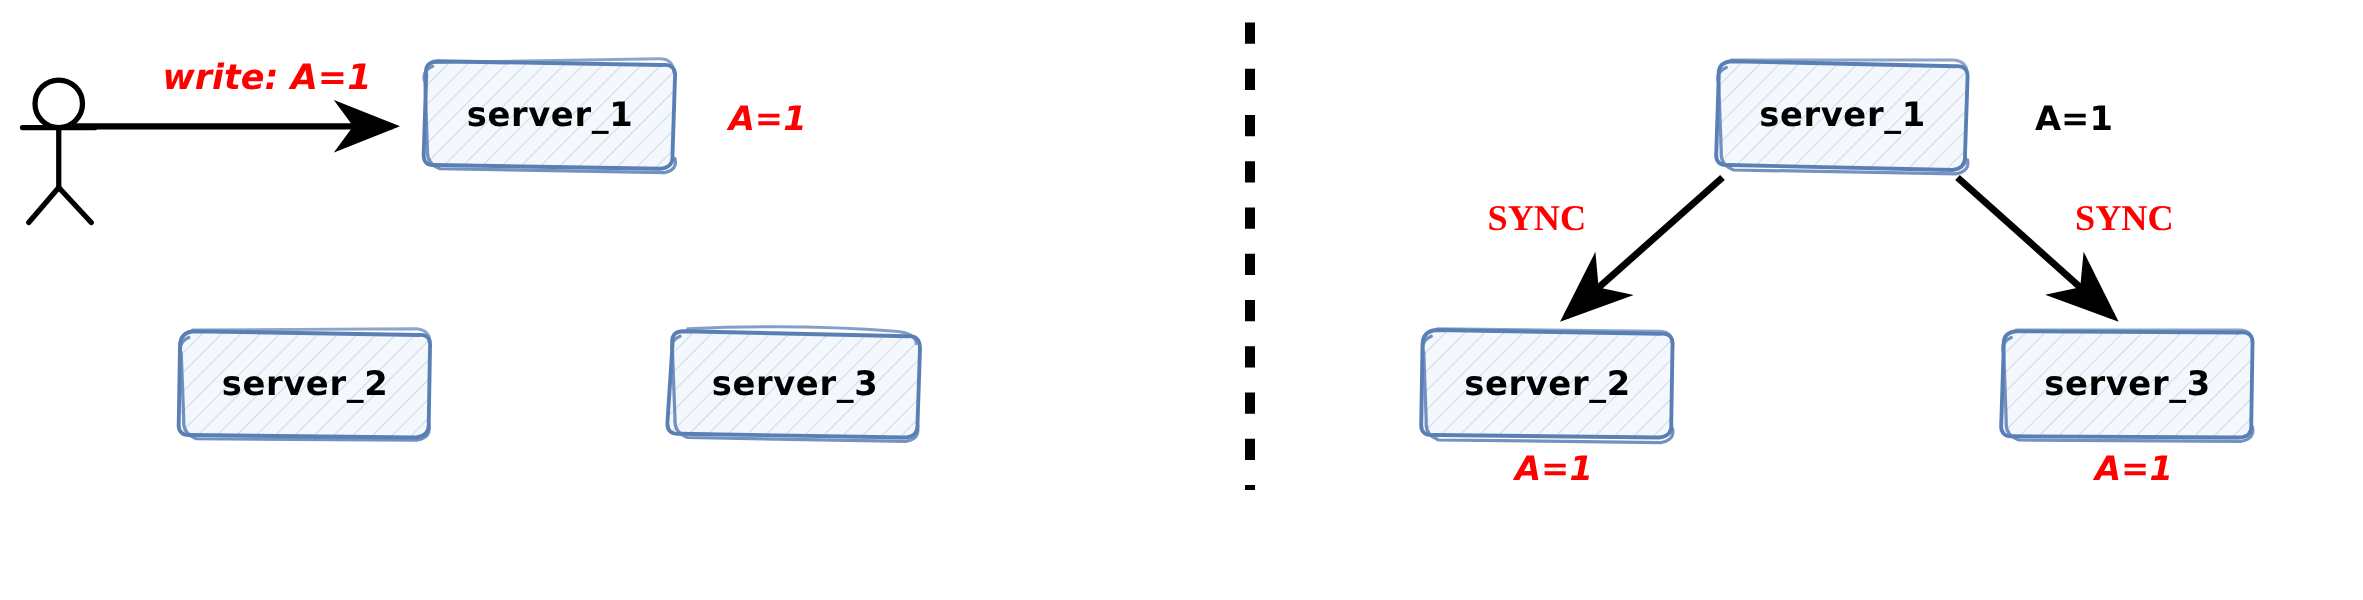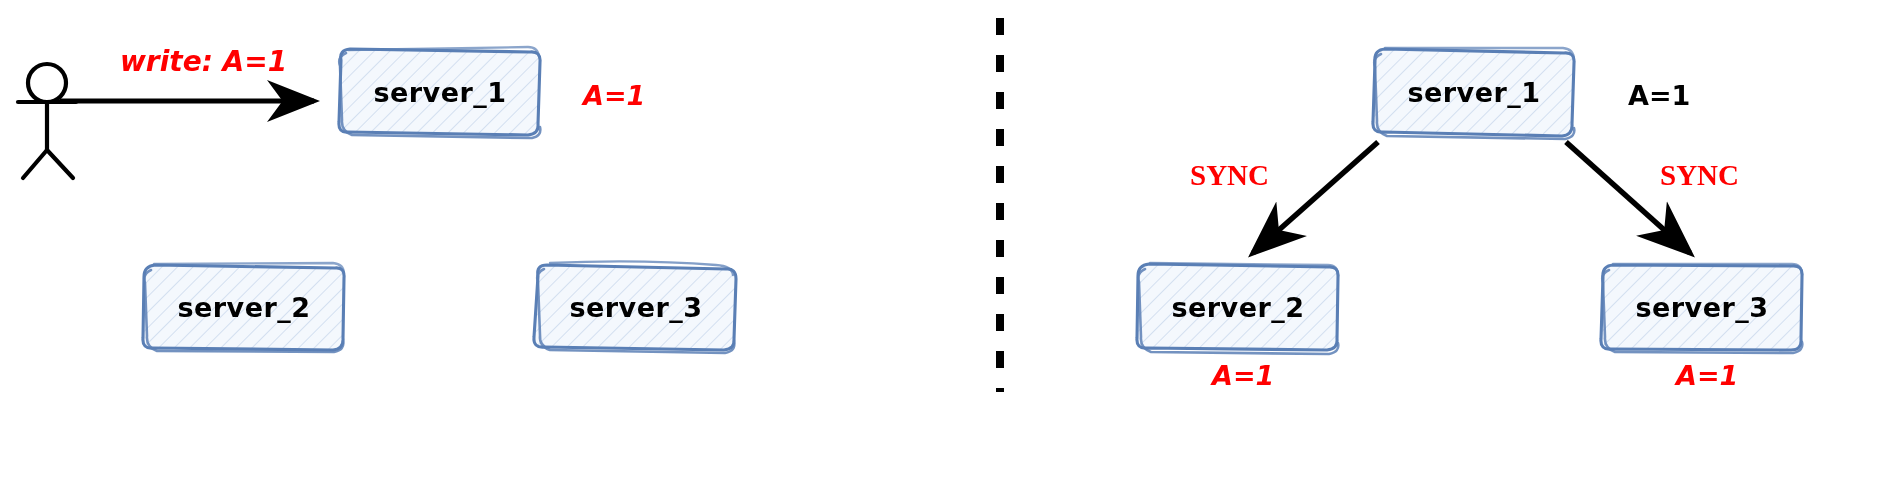--- a/index.html
+++ b/index.html
@@ -99,21 +99,21 @@
       <line x1="18" y1="102" x2="76" y2="102"></line>
       <line x1="47" y1="150" x2="23" y2="178"></line>
       <line x1="47" y1="150" x2="73" y2="178"></line>
     </g>
   </svg>
 
   <svg class="layer">
     <line x1="60" y1="101" x2="314" y2="101" stroke="#000000" stroke-width="5" marker-end="url(#arrowhead)"></line>
   </svg>
 
-  <div class="txt label-write txt-red" style="left:120px; top:45px;">write: A=1</div>
+  <div class="txt label-write txt-red" style="left:130px; top:45px;">write: A=1</div>
 
   <div class="node-box" style="left:334px; top:44px; width:212px; height:96px;">
     <svg width="212" height="96" viewBox="0 0 212 96" style="position:absolute;left:0;top:0;overflow:visible;">
       <path d="M7,16 Q5,6 16,5 L196,8 Q207,7 206,18 L204,80 Q205,90 194,91 L14,88 Q4,89 5,78 Z" fill="#f4f8fd" stroke="none"></path>
       <path d="M7,16 Q5,6 16,5 L196,8 Q207,7 206,18 L204,80 Q205,90 194,91 L14,88 Q4,89 5,78 Z" fill="url(#hatch)" stroke="none" opacity="0.75"></path>
       <path d="M7,16 Q5,6 16,5 L196,8 Q207,7 206,18 L204,80 Q205,90 194,91 L14,88 Q4,89 5,78 Z" fill="none" stroke="#5a7fb5" stroke-width="3.1" stroke-linejoin="round"></path>
       <path d="M12,9 Q3,13 6,22 L8,76 Q7,87 18,91 L198,94 Q208,92 206,83" fill="none" stroke="#5a7fb5" stroke-width="2.6" stroke-linecap="round" opacity="0.85"></path>
       <path d="M14,6 L194,3 Q204,3 205,13" fill="none" stroke="#5a7fb5" stroke-width="2.3" stroke-linecap="round" opacity="0.7"></path>
     </svg>
     <span class="node-label">server_1</span>

